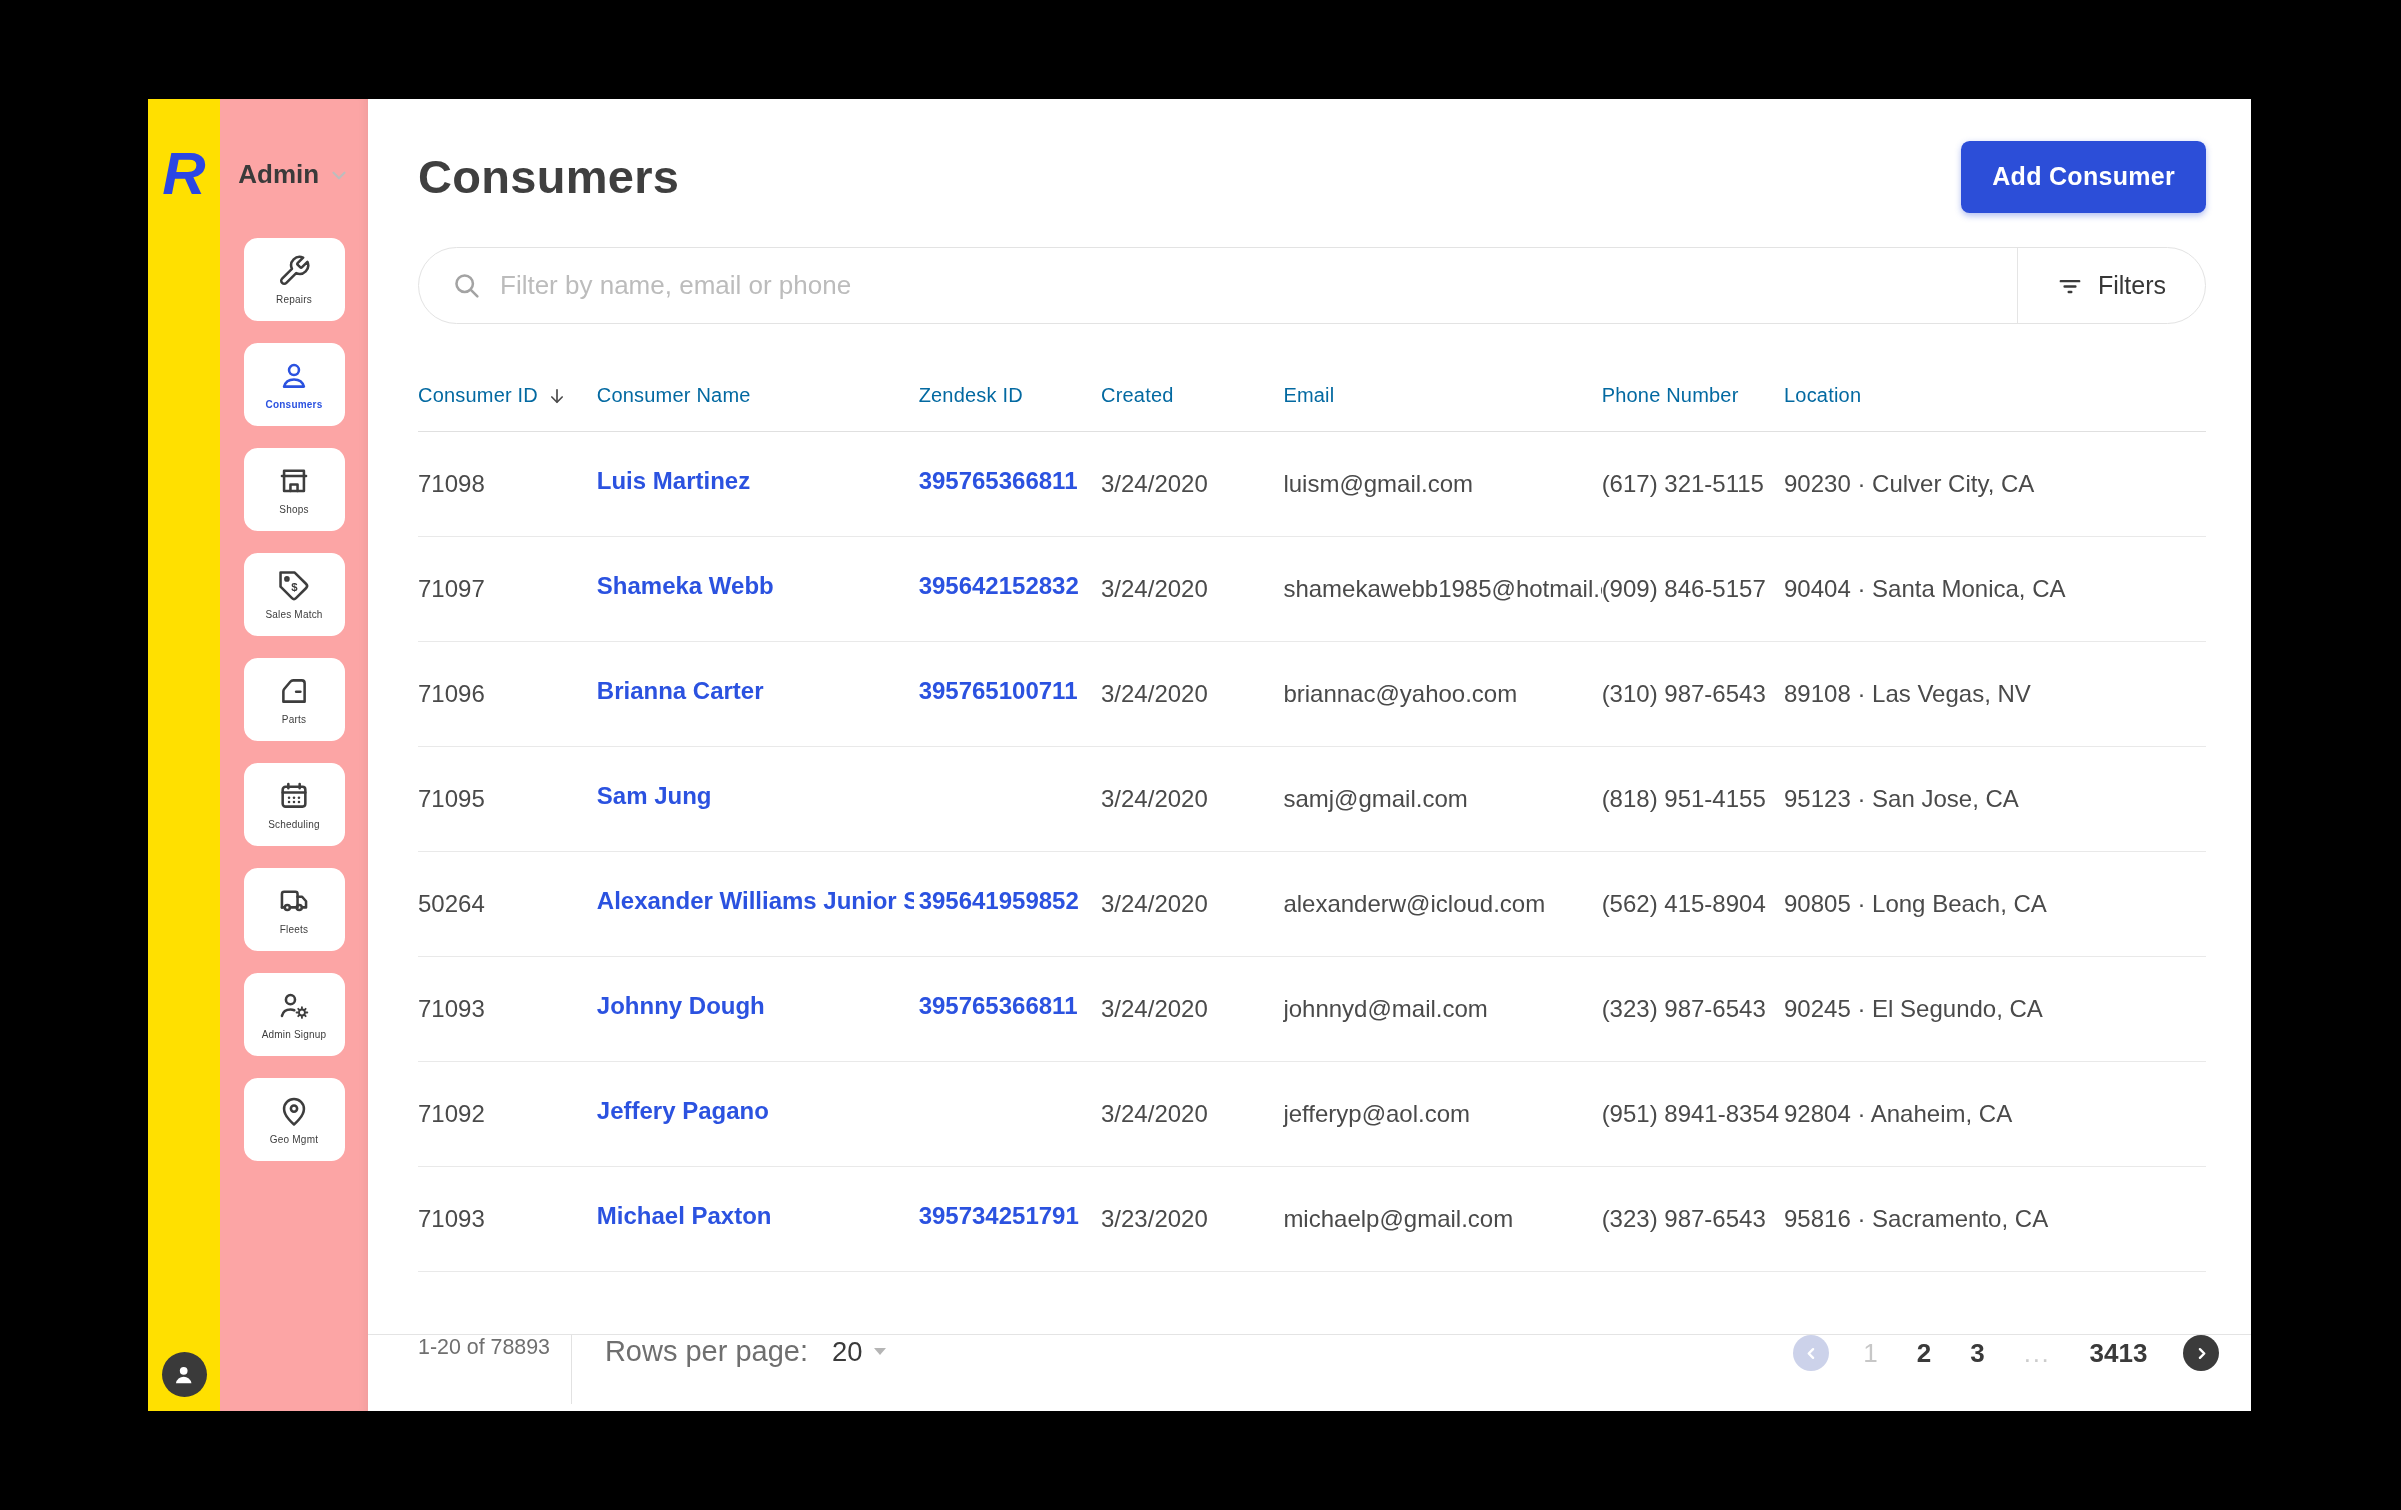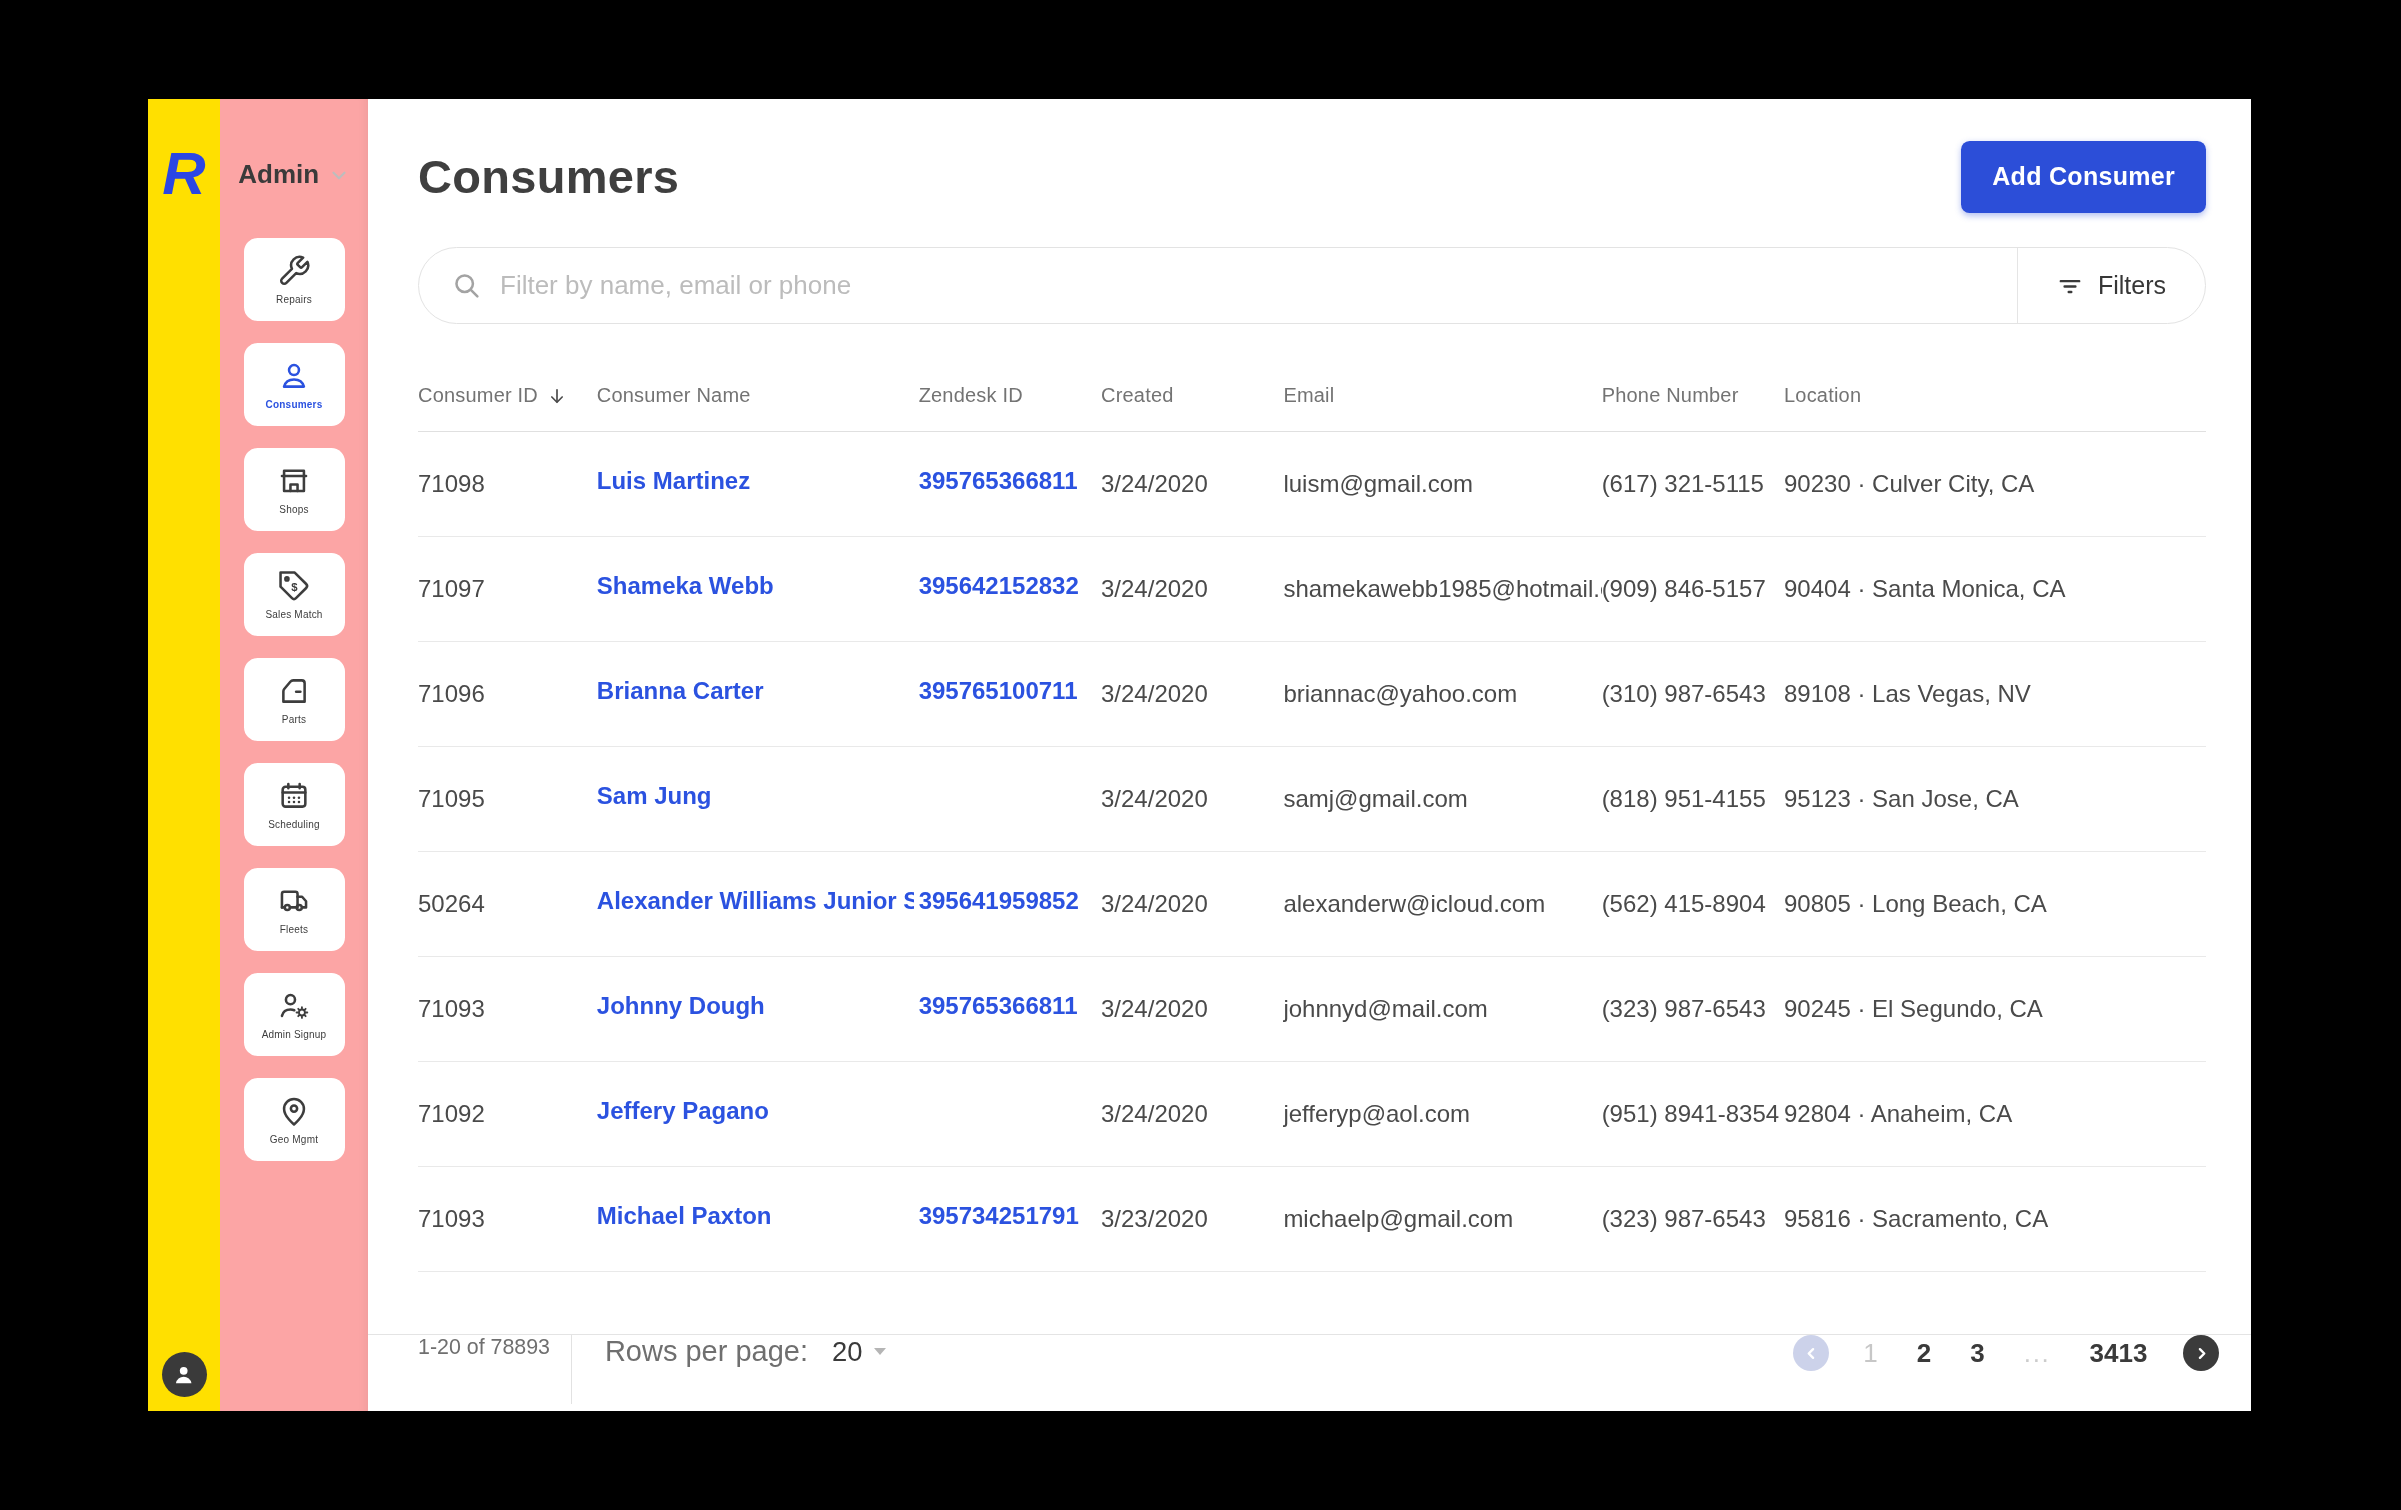--- a/index.html
+++ b/index.html
@@ -76,21 +76,21 @@
   .filters-btn {
     display: flex; align-items: center; gap: 15.4px; padding: 0 39px;
     border-left: 0.9px solid #e5e5e5; font-size: 25px; color: #373737;
     cursor: pointer; border-radius: 0 39px 39px 0;
   }
 
   
   .grid-cols { display: grid; grid-template-columns: 10% 18% 10.2% 10.2% 17.8% 10.2% 23.6%; }
   .thead {
     padding: 60px 0 24px; border-bottom: 0.9px solid #e0e0e0;
-    font-size: 20px; color: #737373; letter-spacing: 0.2px;
+    font-size: 20px; color: #0369a1; letter-spacing: 0.2px;
   }
   .th { display: flex; align-items: center; gap: 8.6px; }
   .trow {
     height: 105px; align-items: center; border-bottom: 0.9px solid #e9e9e9;
     font-size: 24px; color: #4a4a4a;
   }
   .td { white-space: nowrap; overflow: hidden; padding-right: 5px; }
   .link { color: #2B52E0; font-weight: 600; text-decoration: none; cursor: pointer; display: inline-block; max-width: 100%; overflow: hidden; white-space: nowrap; }
 
   

